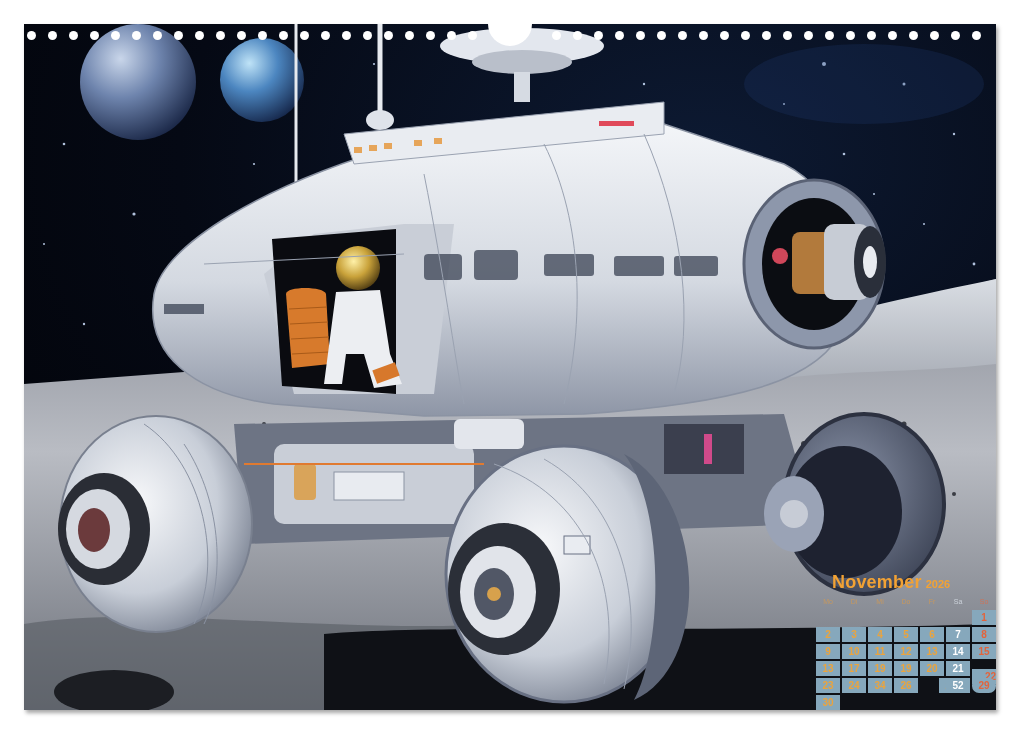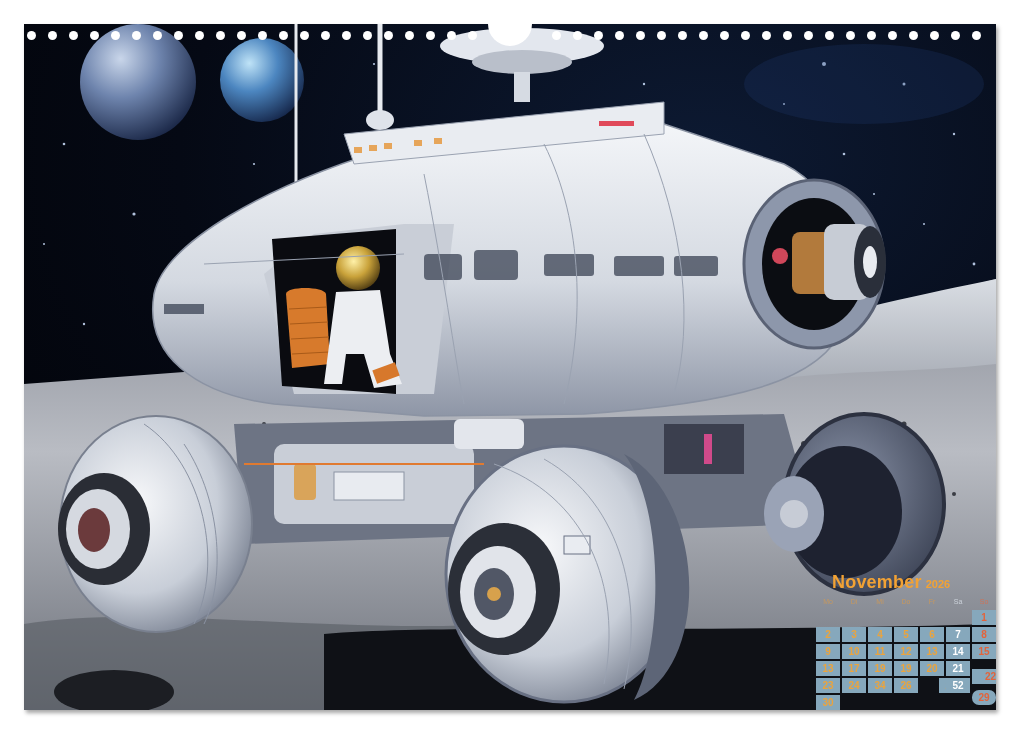--- a/index.html
+++ b/index.html
@@ -252,21 +252,21 @@
         <div class="cell" style="left: 82px; top: 89px;">19</div>
         <div class="cell" style="left: 108px; top: 89px;">20</div>
         <div class="cell sat" style="left: 134px; top: 89px;">21</div>
         <div class="cell sun" style="left: 160px; top: 97px; text-align: right;">22</div>
         <div class="cell" style="left: 4px; top: 106px;">23</div>
         <div class="cell" style="left: 30px; top: 106px;">24</div>
         <div class="cell" style="left: 56px; top: 106px;">34</div>
         <div class="cell" style="left: 82px; top: 106px;">26</div>
         <div class="cell" style="left: 99px; top: 106px; margin-left: 28px;">27</div>
         <div class="cell sat" style="left: 134px; top: 106px;">52</div>
-        <div class="cell sun" style="left: 160px; top: 118px; border-radius: 7px;">29</div>
+        <div class="cell sun" style="left: 160px; top: 106px; border-radius: 7px;">29</div>
         <div class="cell" style="left: 4px; top: 123px;">30</div>
       </div>
   </div>
 </div>
 
 <div class="binding">
   <div id="holes">
       <div class="hole" style="left: 27px; top: 31px;"></div>
       <div class="hole" style="left: 48px; top: 31px;"></div>
       <div class="hole" style="left: 69px; top: 31px;"></div>

